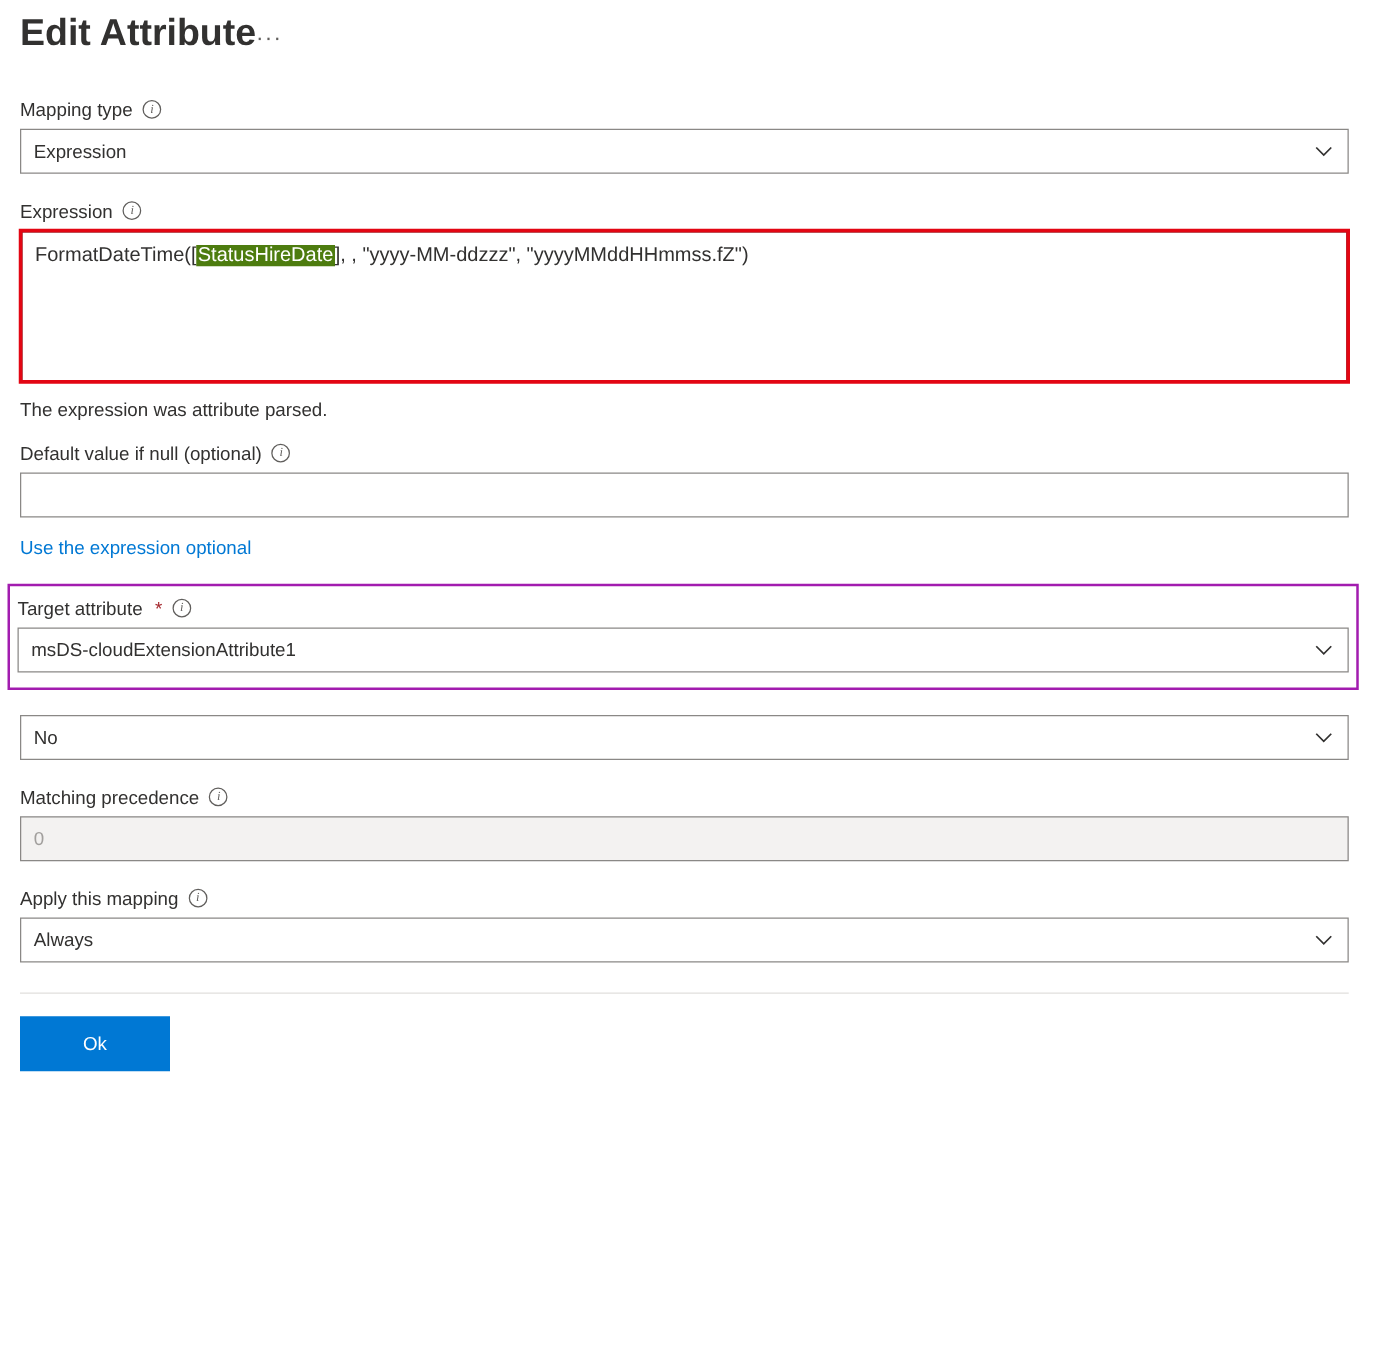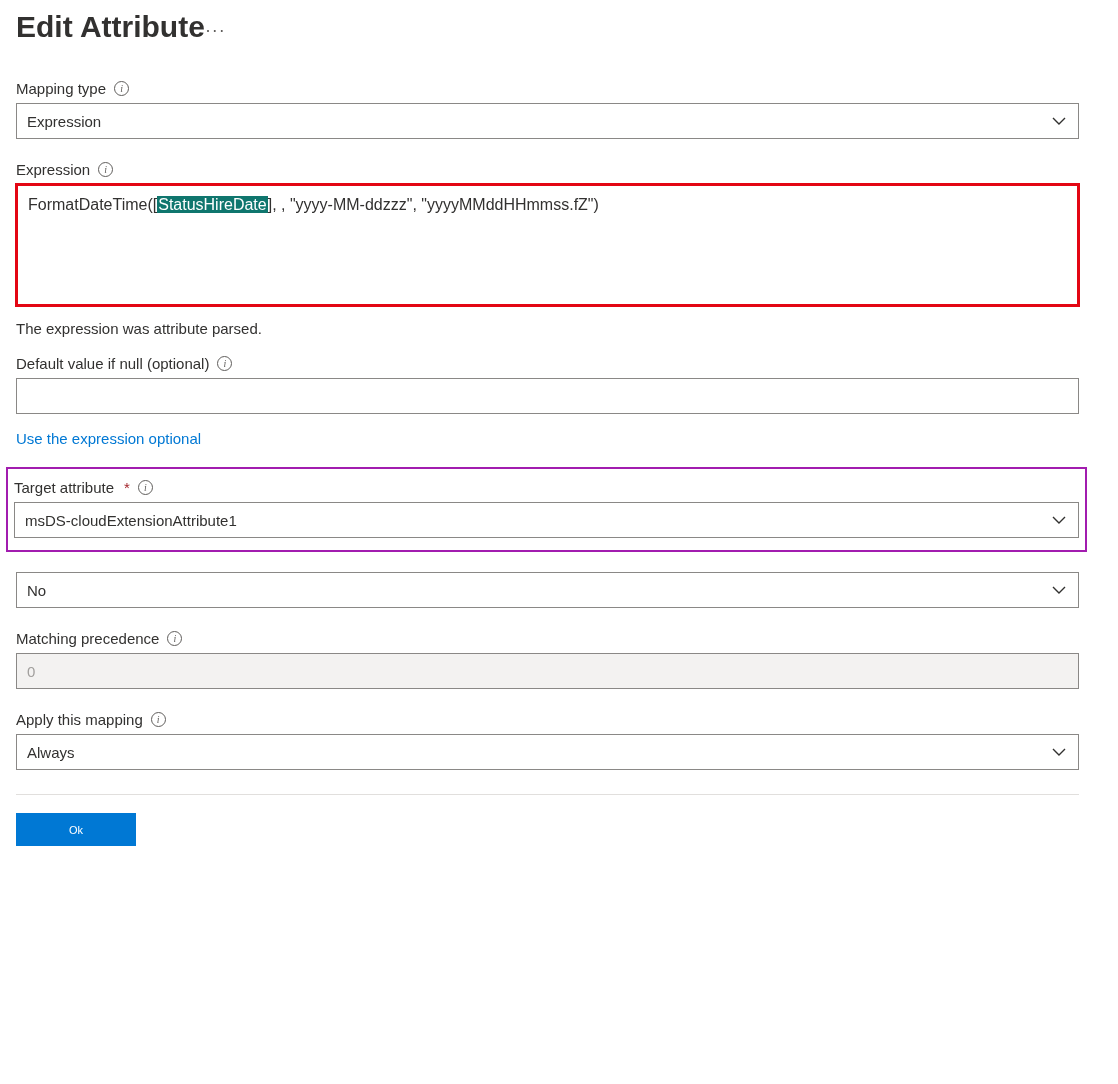--- a/index.html
+++ b/index.html
@@ -31,21 +31,21 @@
     letter-spacing: 1px;
     line-height: 1;
     padding-top: 6px;
     color: #605e5c;
   }
   .field {
     margin-bottom: 22px;
   }
   .field-label {
     display: flex;
-    align-items: center;
+    align-items: flex-start;
     gap: 8px;
     font-size: 15px;
     margin-bottom: 6px;
   }
   .required {
     color: #a4262c;
     margin-left: 2px;
   }
   .info-icon {
     display: inline-flex;
@@ -87,21 +87,21 @@
     outline: 3px solid #e30613;
     outline-offset: -2px;
     padding: 8px 10px;
     min-height: 122px;
     font-size: 16px;
     background: #ffffff;
     line-height: 1.35;
   }
   .expr-pre  { white-space: pre-wrap; }
   .expr-sel  {
-    background: #0f766e;
+    background: #4d7c0f;
     color: #ffffff;
     padding: 0 1px;
   }
   .status-text {
     margin: 14px 0 18px 0;
     font-size: 15px;
   }
   .text-input {
     width: 100%;
     border: 1px solid #8a8886;
@@ -127,23 +127,23 @@
   .red-frame .field { margin-bottom: 0; }
   .divider {
     border: none;
     border-top: 1px solid #e1dfdd;
     margin: 24px 0 18px 0;
   }
   .primary-button {
     background: #0078d4;
     color: #ffffff;
     border: none;
-    height: 33px;
+    height: 44px;
     min-width: 120px;
-    font-size: 11px;
+    font-size: 15px;
     cursor: pointer;
   }
 </style>
 </head>
 <body>
 
 <div class="page">
 
   <div class="header">
     <h1 class="page-title">Edit Attribute</h1>

